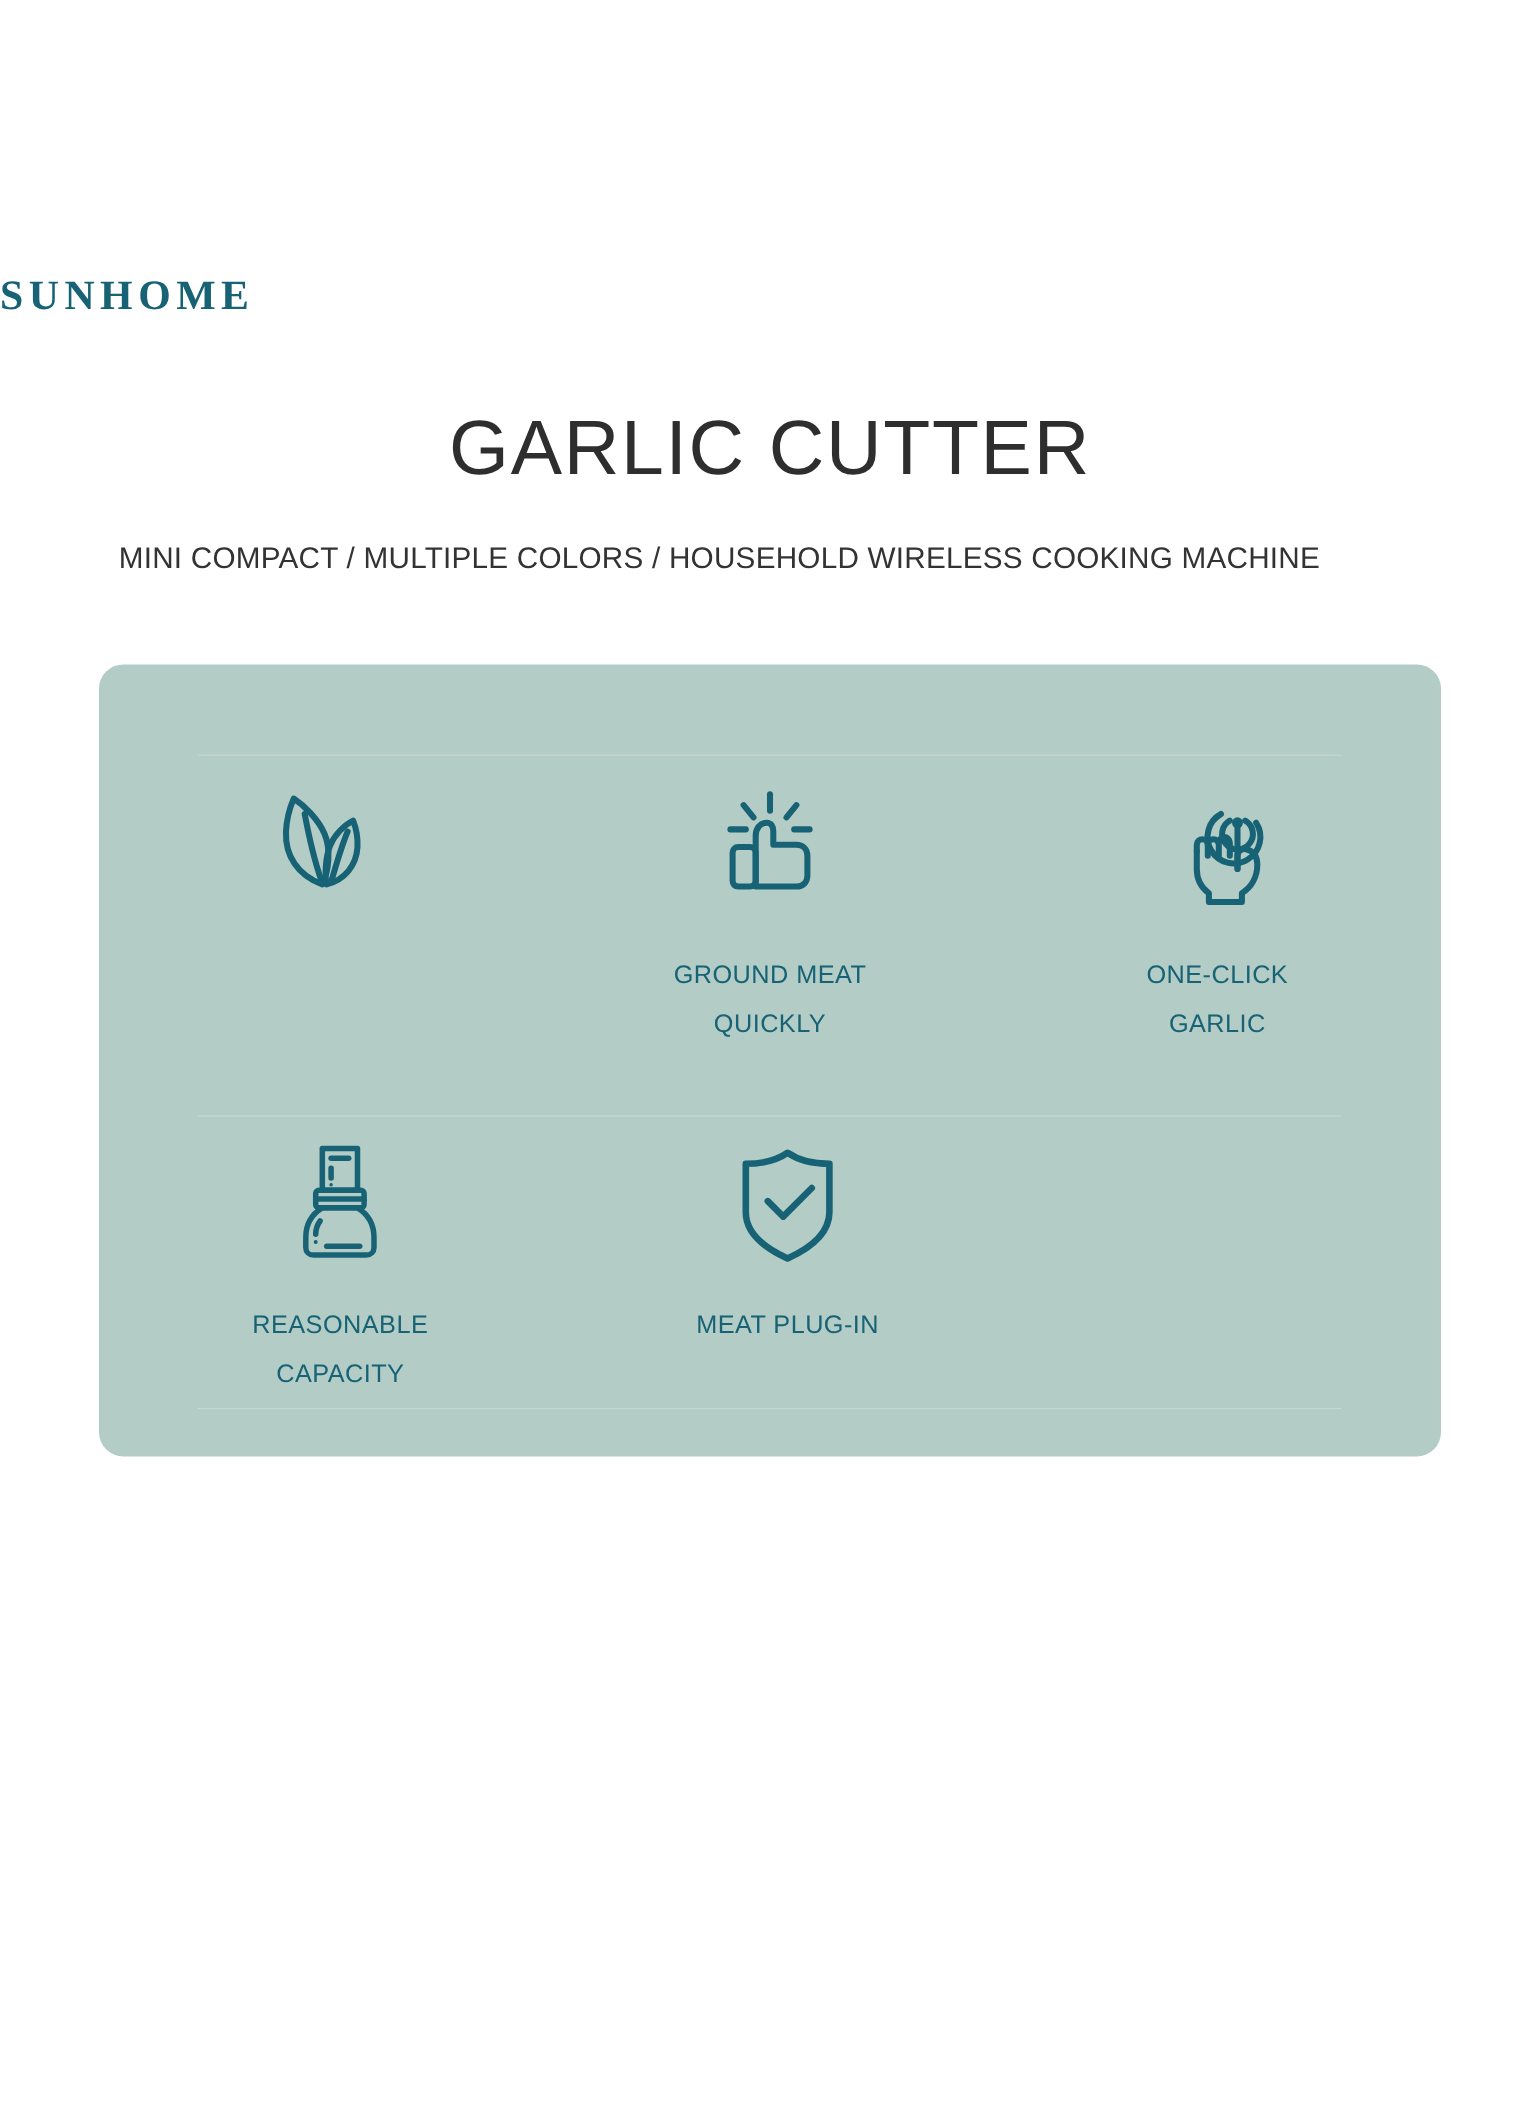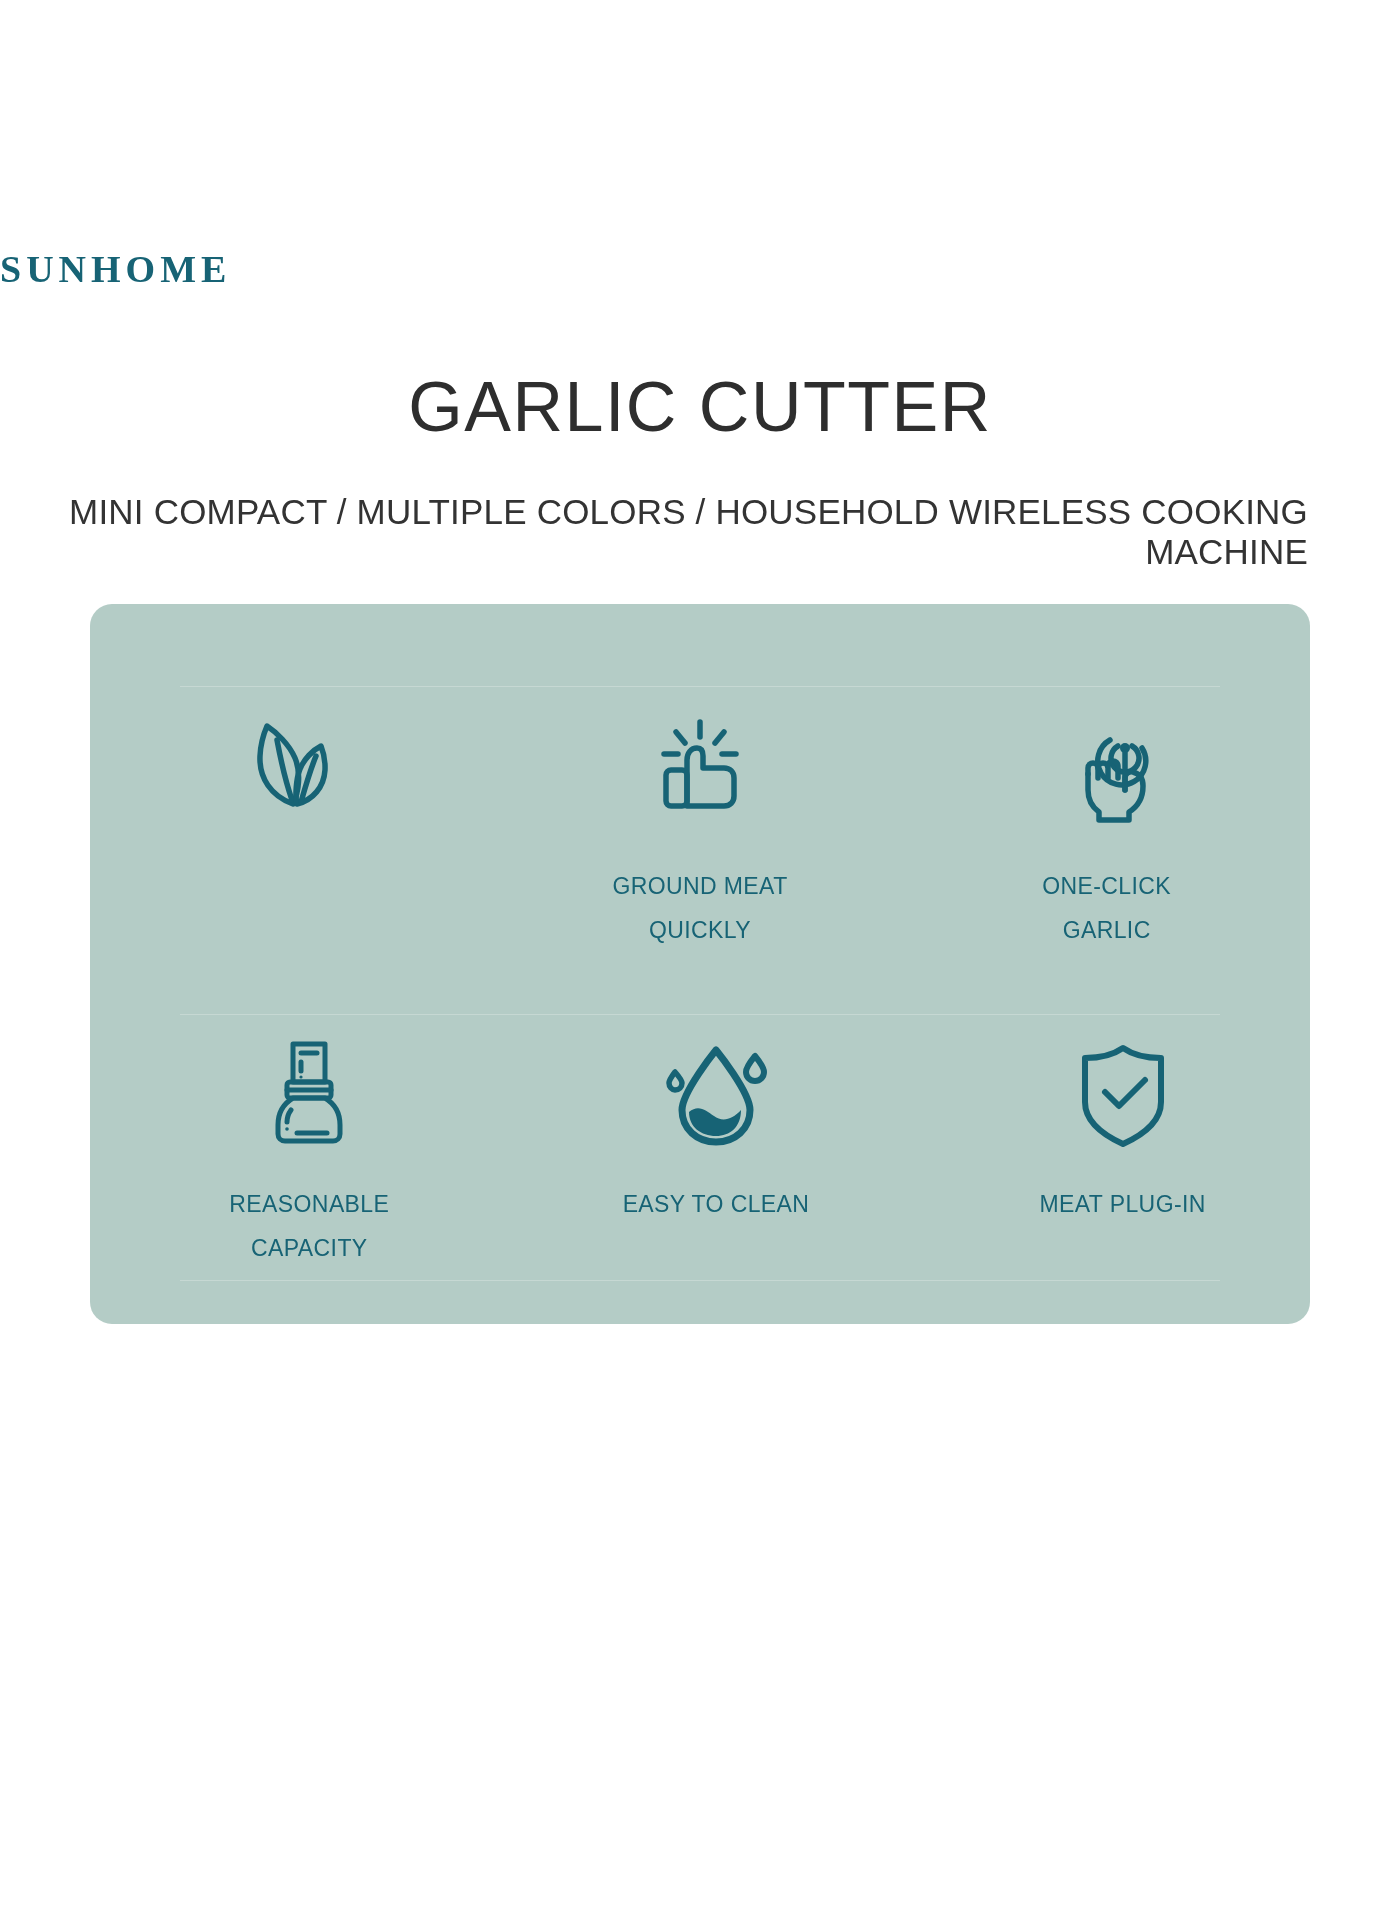--- a/index.html
+++ b/index.html
@@ -48,24 +48,24 @@
     font-size: 70px;
     letter-spacing: 1.5px;
     color: #2e2e2e;
   }
 
   .product-subtitle {
     position: absolute;
     top: 492px;
     left: 0;
     width: 1308px;
-    text-align: right;
+    text-align: center;
     font-family: "Liberation Sans", sans-serif;
     font-weight: normal;
-    font-size: 35px;
+    font-size: 27px;
     letter-spacing: 0.2px;
     color: #333333;
   }
 
   
   .feature-card {
     position: absolute;
     top: 604px;
     left: 90px;
     width: 1220px;
@@ -216,38 +216,20 @@
                      L84 111 C88 111 91 108 91 104 L91 95 C91 84 86 74 76 68 Z"></path>
             <path d="M42 80 C39 84 38 88 38 92"></path>
             <circle cx="38" cy="99" r="1.8" fill="#176375" stroke="none"></circle>
             <line x1="48" y1="103" x2="78" y2="103"></line>
           </svg>
         </div>
         <div class="feature-label">REASONABLE
 CAPACITY</div>
       </div>
 
-      <div class="feature-item row-b">
-        <div class="feature-icon">
-          <svg viewBox="0 0 120 120" width="120" height="120" fill="none" stroke="#176375" stroke-width="7" stroke-linecap="round" stroke-linejoin="round">
-
-            <path d="M60 20 C60 20 26 62 26 80 C26 99 41 112 60 112
-                     C79 112 94 99 94 80 C94 62 60 20 60 20 Z"></path>
-
-            <path d="M33 82 C42 74 50 80 58 86 C66 92 76 90 85 80
-                     C85 97 74 106 60 106 C45 106 33 97 33 82 Z" fill="#176375" stroke="none"></path>
-
-            <path d="M99 26 C99 26 90 37 90 42 C90 47 94 51 99 51
-                     C104 51 108 47 108 42 C108 37 99 26 99 26 Z" stroke-width="6"></path>
-            <path d="M19 42 C19 42 13 50 13 53 C13 57 16 60 19 60
-                     C23 60 26 57 26 53 C26 50 19 42 19 42 Z" stroke-width="5.5"></path>
-          </svg>
-        </div>
-        <div class="feature-label">EASY TO CLEAN</div>
-      </div>
 
       <div class="feature-item row-b">
         <div class="feature-icon">
           <svg viewBox="0 0 120 120" width="120" height="120" fill="none" stroke="#176375" stroke-width="6" stroke-linecap="round" stroke-linejoin="round">
             <path d="M22 28 C38 28 50 25 60 18 C70 25 82 28 98 28
                      L98 72 C98 90 82 104 60 114 C38 104 22 90 22 72 Z"></path>
             <path d="M42 62 L56 76 L82 50"></path>
           </svg>
         </div>
         <div class="feature-label">MEAT PLUG-IN</div>

